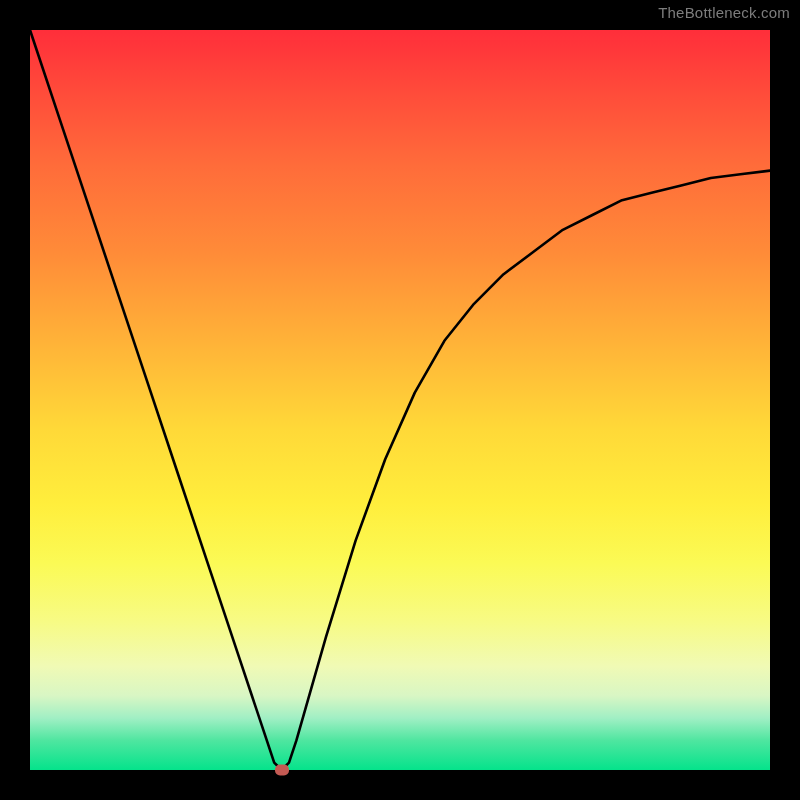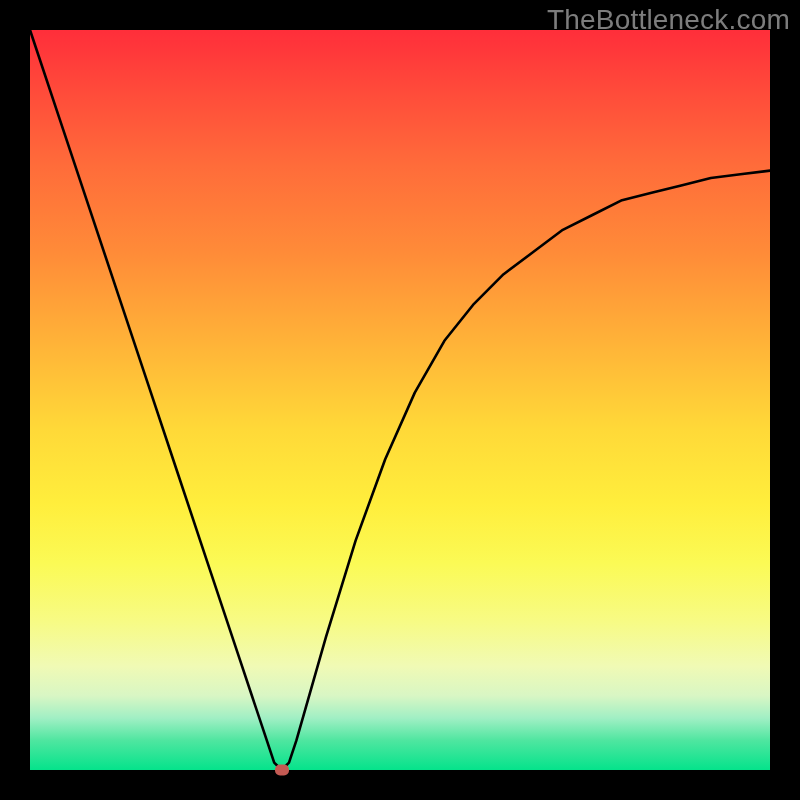--- a/index.html
+++ b/index.html
@@ -39,21 +39,21 @@
       #a0efc4 93%,
       #4fe6a0 96%,
       #05e38b 100%
     );
   }
   .watermark {
     position: absolute;
     top: 4px;
     right: 10px;
     color: #7d7d7d;
-    font-size: 28px;
+    font-size: 15px;
     letter-spacing: 0.2px;
     user-select: none;
   }
   svg.curve {
     position: absolute;
     left: 0;
     top: 0;
     width: 740px;
     height: 740px;
     overflow: visible;

